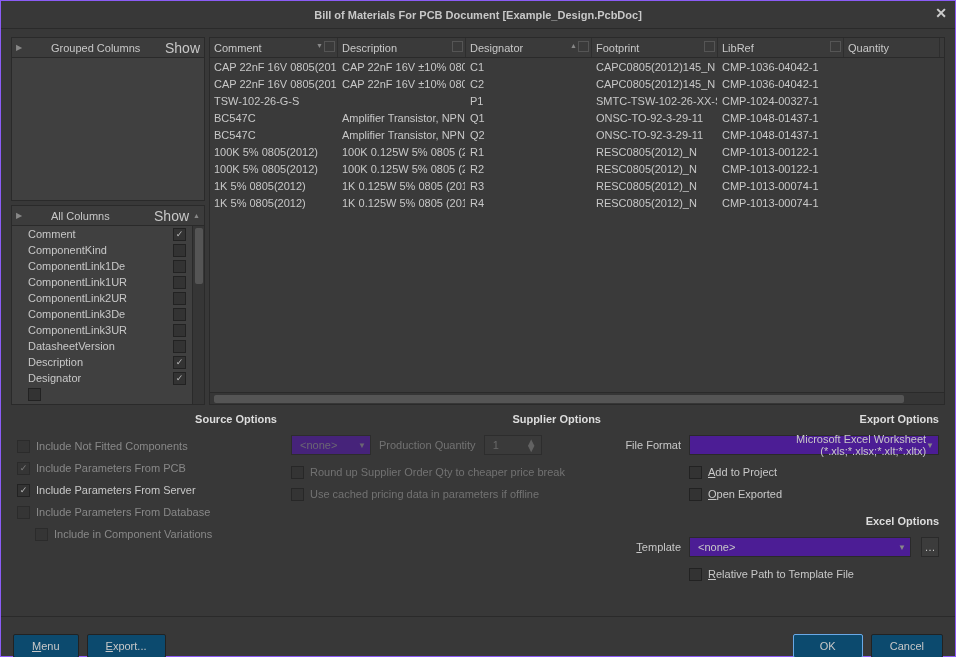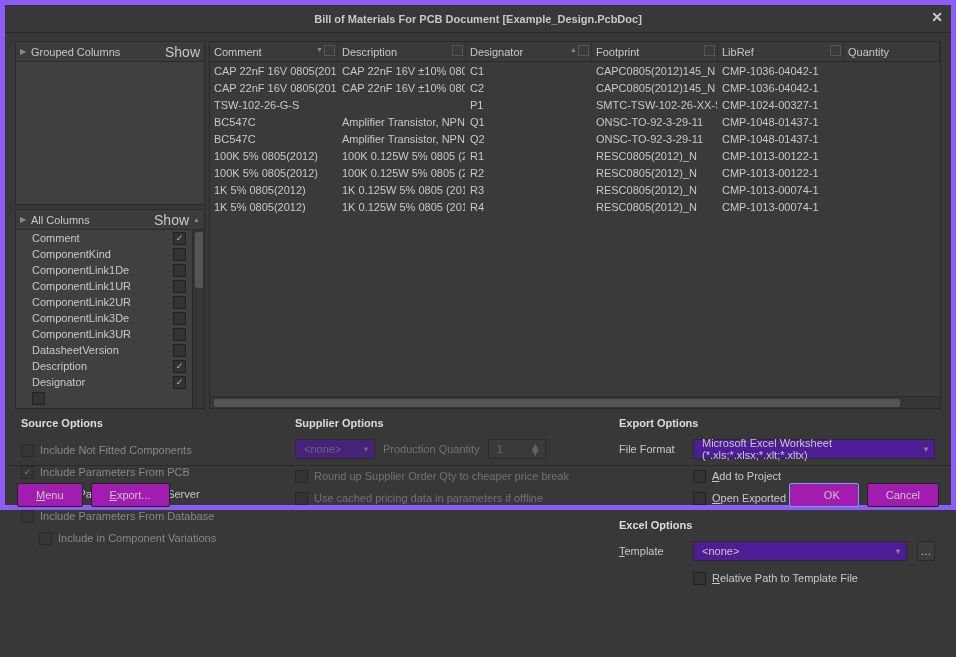--- a/index.html
+++ b/index.html
@@ -1,70 +1,70 @@
 <!DOCTYPE html>
 <html><head>
 <meta charset="utf-8">
 <style>
   *{box-sizing:border-box;margin:0;padding:0;font-family:"Segoe UI",Tahoma,sans-serif;font-size:11px;color:#c8c8c8;}
   body{background:#383838;width:956px;height:657px;overflow:hidden;}
-  .dialog{position:relative;width:956px;height:510px;background:#383838;border:5px solid #8b5cf6;}
+  .dialog{position:relative;width:956px;height:657px;background:#383838;border:1px solid #8b5cf6;}
   .titlebar{height:28px;display:flex;align-items:center;justify-content:center;position:relative;border-bottom:1px solid #2a2a2a;}
   .titlebar .close{position:absolute;right:8px;top:4px;color:#ccc;font-size:14px;font-weight:bold;}
   .titlebar span{font-weight:bold;}
   .content{padding:8px 10px 0 10px;}
   .top-row{display:flex;gap:4px;}
   .left-panels{display:flex;flex-direction:column;width:194px;gap:4px;}
   .panel-box{border:1px solid #2a2a2a;background:#404040;}
   .grouped-cols{height:164px;}
   .panel-header{display:flex;align-items:center;height:20px;background:#3c3c3c;border-bottom:1px solid #2a2a2a;padding:0 4px;}
   .panel-header .triangle{width:8px;color:#888;margin-right:3px;font-size:8px;}
-  .panel-header .flex{flex:1;}
+  .panel-header .flex{flex:1;margin-left:24px;}
   .panel-header .hdr-btn{font-size:14px;color:#c8c8c8;}
   .all-cols{height:200px;position:relative;}
   .all-cols-list{height:178px;overflow:hidden;position:relative;}
   .ac-row{display:flex;align-items:center;height:16px;padding:0 4px 0 16px;}
   .ac-row .label{flex:1;white-space:nowrap;overflow:hidden;}
   .ac-chk{width:13px;height:13px;border:1px solid #222;background:#333;display:flex;align-items:center;justify-content:center;font-size:9px;color:#aaa;margin-right:14px;}
   .ac-chk.checked::after{content:"✓";color:#bbb;}
   .sb-track{position:absolute;right:0;top:0;width:12px;bottom:0;background:#363636;border-left:1px solid #2a2a2a;}
   .sb-thumb{position:absolute;right:1px;top:2px;width:8px;height:56px;background:#555;border-radius:2px;}
   .main-table-wrap{flex:1;border:1px solid #2a2a2a;background:#3a3a3a;position:relative;height:368px;}
   .mt-header{display:flex;background:#3a3a3a;height:20px;border-bottom:1px solid #2a2a2a;}
   .mt-h{display:flex;align-items:center;padding:0 4px;border-right:1px solid #2e2e2e;position:relative;}
   .mt-h .filter{position:absolute;right:2px;top:3px;width:11px;height:11px;border:1px solid #555;background:#3a3a3a;}
   .mt-h .sort{position:absolute;right:14px;top:4px;font-size:7px;color:#888;}
   .mt-body{position:absolute;top:20px;left:0;right:0;bottom:14px;overflow:hidden;}
   .mt-row{display:flex;height:17px;align-items:center;}
   .mt-c{padding:0 4px;white-space:nowrap;overflow:hidden;border-right:1px solid transparent;}
   .mt-hscroll{position:absolute;left:0;right:0;bottom:0;height:12px;background:#363636;border-top:1px solid #2a2a2a;}
   .mt-hscroll-thumb{position:absolute;left:4px;top:2px;height:8px;right:40px;background:#555;border-radius:2px;}
   .c-comment{width:128px}.c-desc{width:128px}.c-desig{width:126px}.c-foot{width:126px}.c-libref{width:126px}.c-qty{width:96px}
-  .options-row{display:flex;padding:8px 6px 0 6px;gap:14px;}
+  .options-row{display:flex;padding:8px 6px 0 6px;gap:14px;text-align:right;}
   .opt-col{display:flex;flex-direction:column;}
   .opt-col h4{font-weight:bold;color:#ddd;margin-bottom:10px;}
   .src{width:260px}.supp{width:310px}.exp{flex:1}
   .chk-row{display:flex;align-items:center;height:22px;gap:6px;}
   .chk{width:13px;height:13px;border:1px solid #222;background:#333;display:flex;align-items:center;justify-content:center;}
   .chk.checked::after{content:"✓";color:#bbb;font-size:9px;}
   .chk.dim{opacity:.55}
   .dim-lbl{color:#888}
   .sub-indent{padding-left:18px}
   .combo{display:flex;align-items:center;border:1px solid #2a2a2a;background:#4c1d95;height:20px;padding:0 4px 0 8px;}
   .combo .arrow{margin-left:auto;color:#888;font-size:8px;}
   .form-row{display:flex;align-items:center;gap:8px;margin-bottom:6px;}
   .form-row .lbl{width:60px}
   .exp .lbl{width:66px}
   .spinner{display:flex;align-items:center;border:1px solid #2a2a2a;background:#3c3c3c;height:20px;width:58px;padding:0 4px 0 8px;}
   .spinner .sp-btns{margin-left:auto;display:flex;flex-direction:column;font-size:6px;color:#888;line-height:6px;}
   .dim *{color:#888!important;opacity:.85}
   .excel-sec{margin-top:10px;}
   .ellips{width:18px;height:20px;border:1px solid #2a2a2a;background:#3c3c3c;display:flex;align-items:center;justify-content:center;margin-left:2px;}
   .bottom-bar{position:absolute;left:0;right:0;bottom:0;height:40px;border-top:1px solid #2a2a2a;display:flex;align-items:center;padding:0 12px;}
-  .btn{border:1px solid #222;background:#a21caf;height:24px;padding:0 18px;display:flex;align-items:center;justify-content:flex-end;border-radius:2px;margin-top:18px;}
+  .btn{border:1px solid #222;background:#0c4a6e;height:24px;padding:0 18px;display:flex;align-items:center;justify-content:center;border-radius:2px;margin-top:18px;}
   .btn.primary{border:1px solid #6aa9e6;min-width:70px;}
   .btn + .btn{margin-left:8px}
   .spacer{flex:1}
   .u{text-decoration:underline}
 </style>
 </head>
 <body>
 
 <div class="dialog">
   <div class="titlebar">

